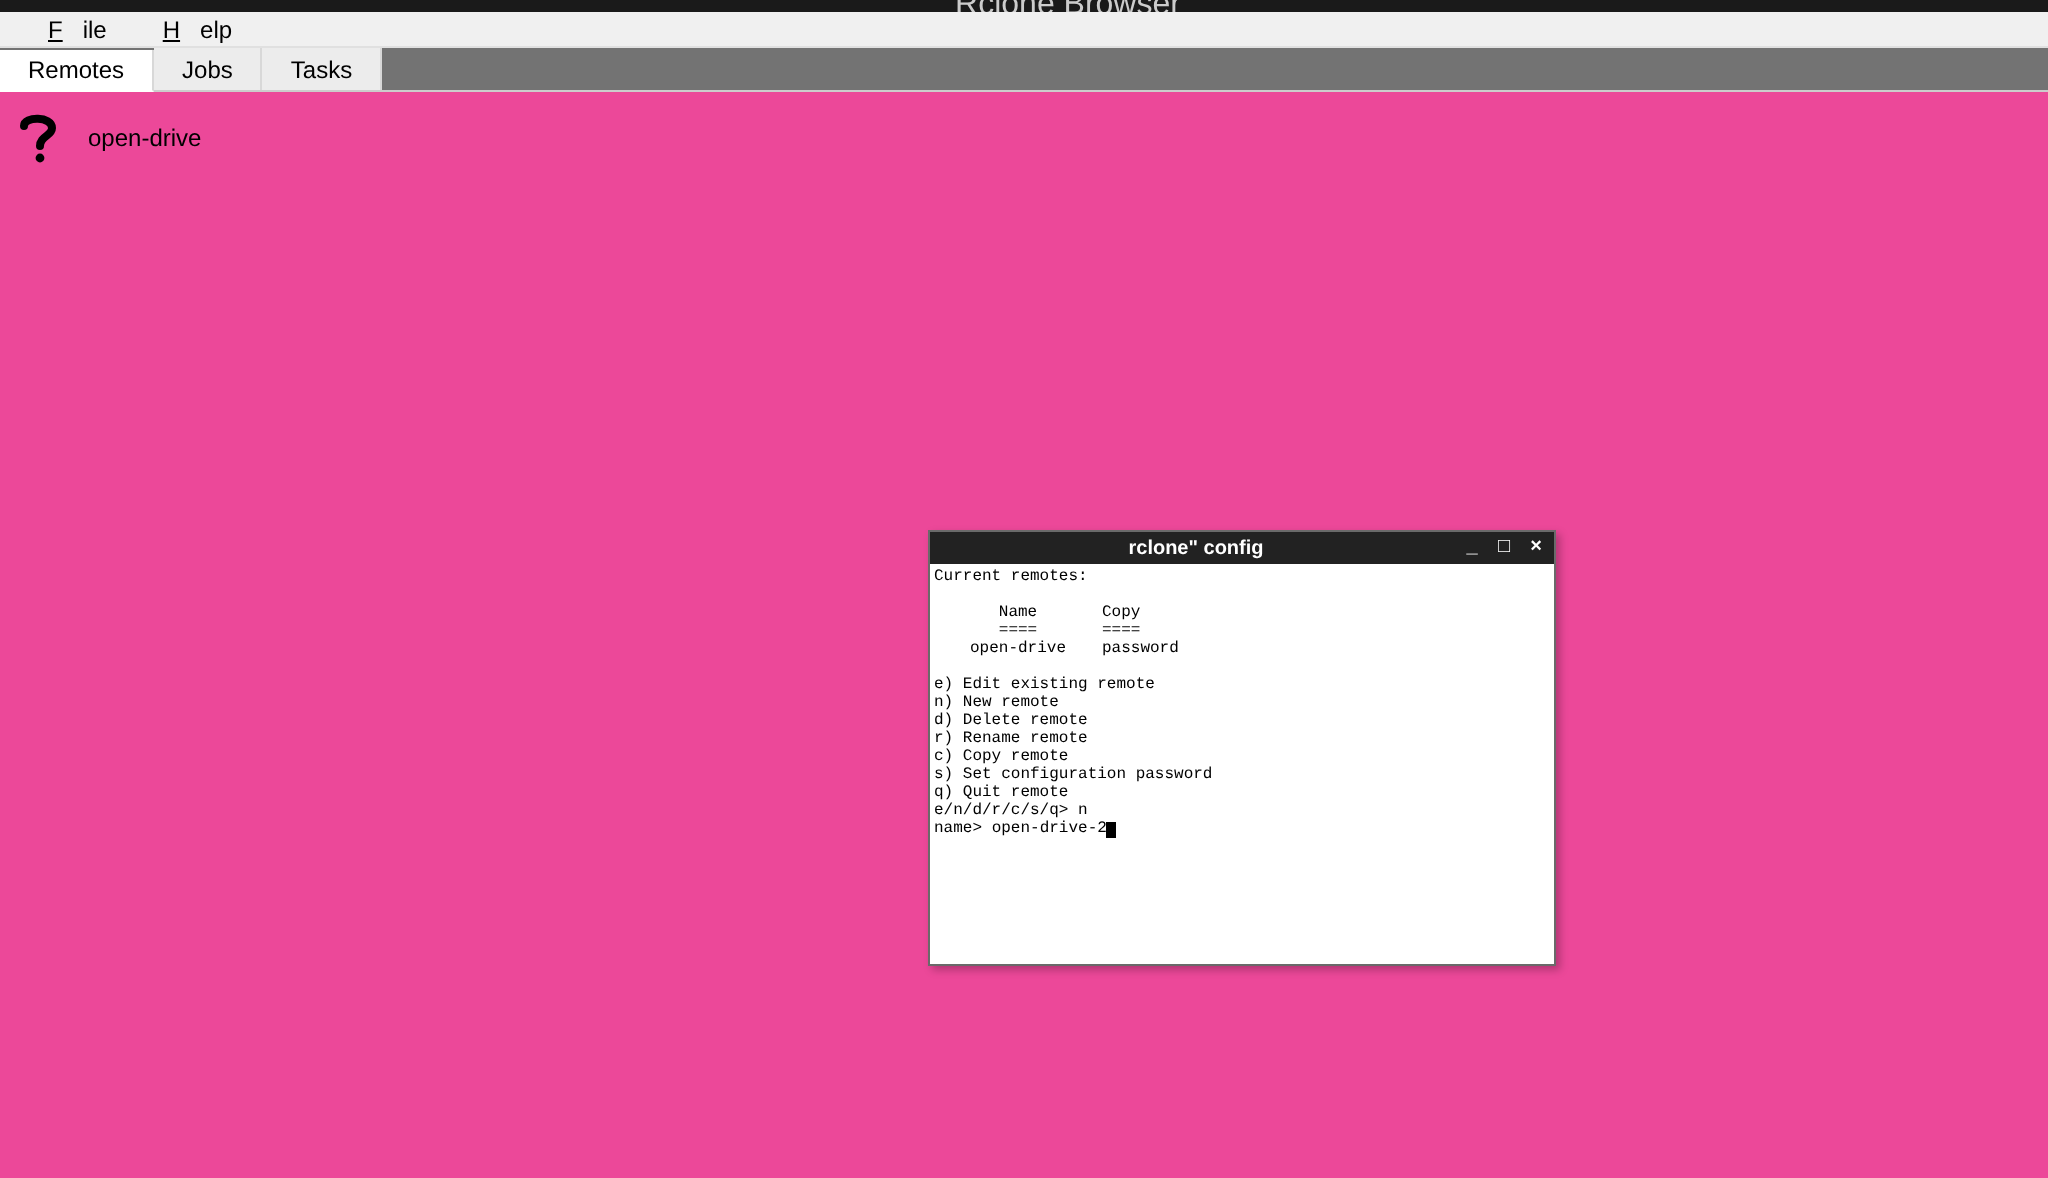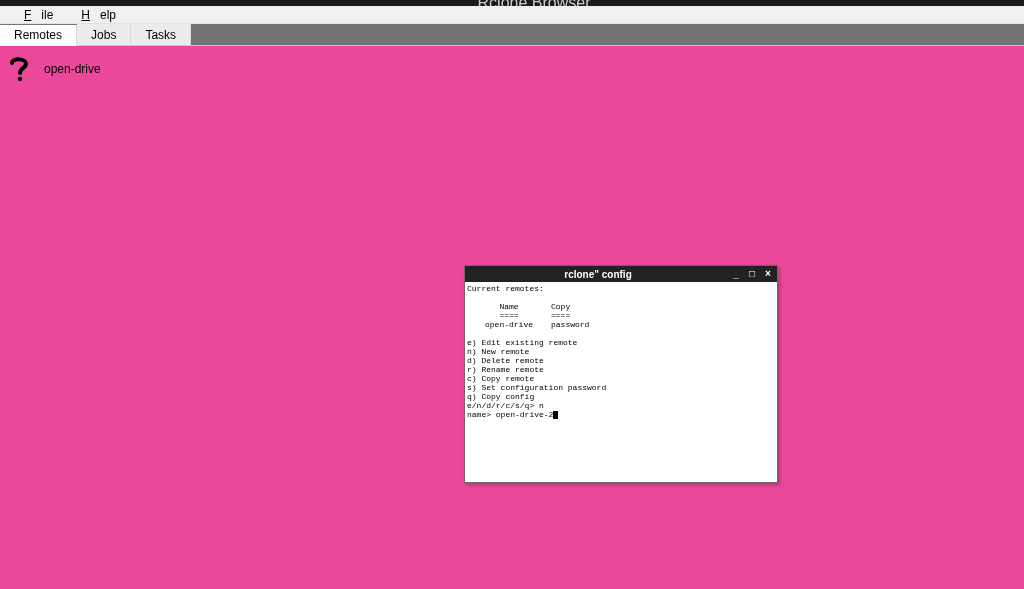--- a/index.html
+++ b/index.html
@@ -74,18 +74,18 @@
 <span class="c-name">Name</span><span class="c-type">Copy</span>
 <span class="c-name">====</span><span class="c-type">====</span>
 <span class="c-name">open-drive</span><span class="c-type">password</span>
 
 <span>e) Edit existing remote</span>
 <span>n) New remote</span>
 <span>d) Delete remote</span>
 <span>r) Rename remote</span>
 <span>c) Copy remote</span>
 <span>s) Set configuration password</span>
-<span>q) Copy config</span>
+<span>q) Quit remote</span>
 <span>e/n/d/r/c/s/q&gt; n</span>
 <span>name&gt; </span><span>open-drive-2</span><span class="cursor"></span></div>
   </div>
 
 </div>
 
 </body></html>

